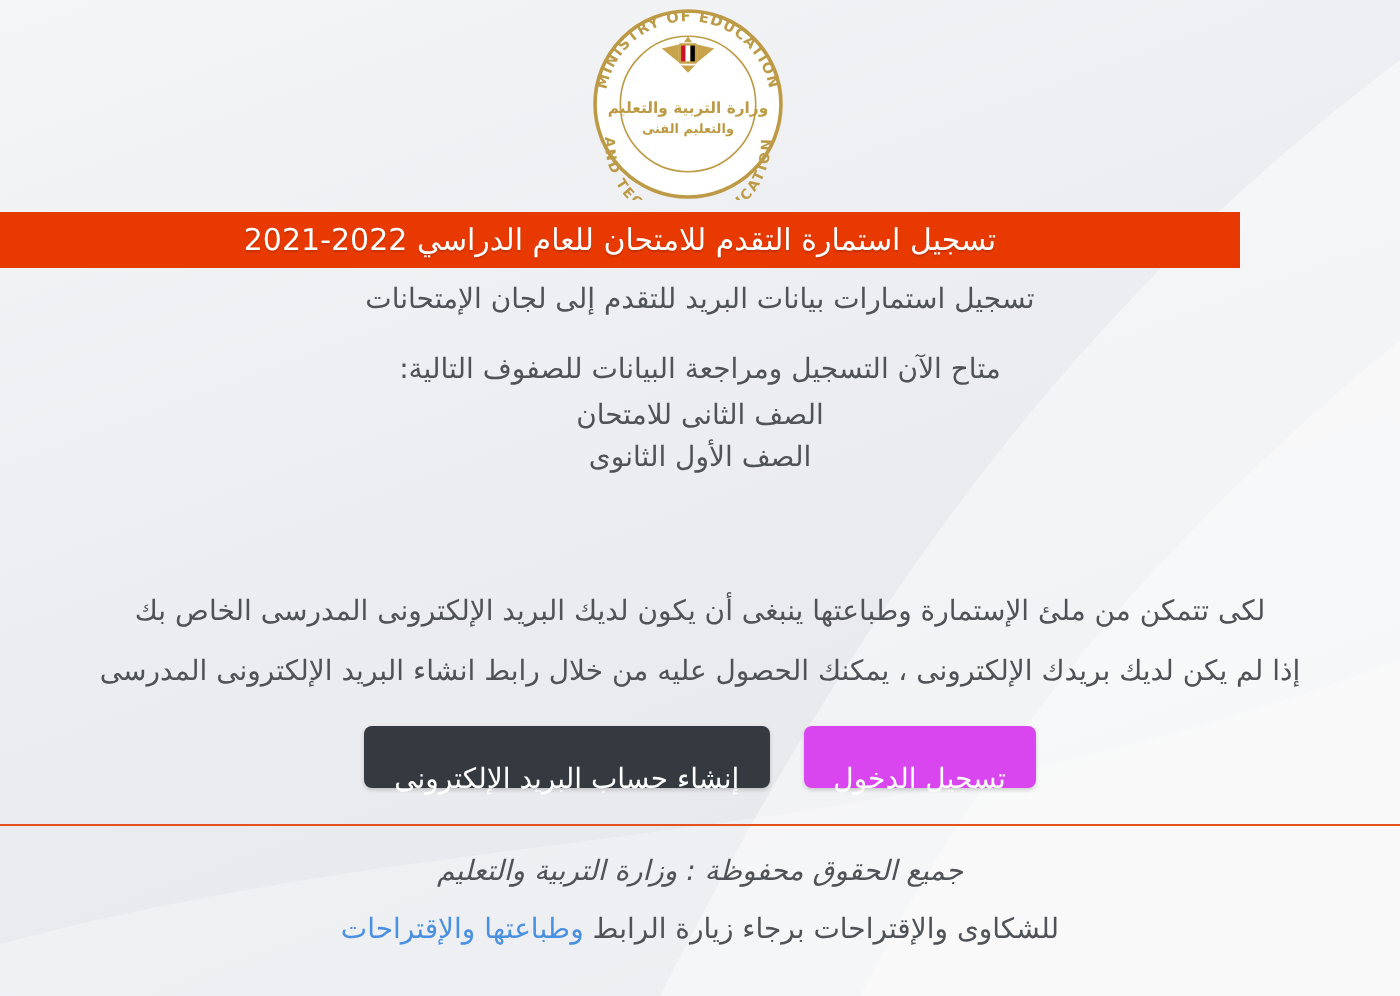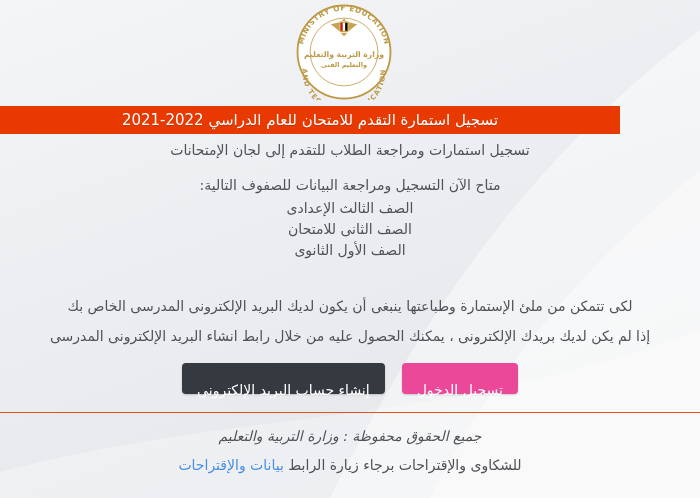--- a/index.html
+++ b/index.html
@@ -33,21 +33,21 @@
   .actions {
     position:absolute; top:363px; left:0; width:700px;
     display:flex; justify-content:center; gap:17px;
   }
   .btn {
     height:31px; padding:12px 15px; border:none; border-radius:4px;
     color:#ffffff; font-size:14px; line-height:31px;
     font-family:"DejaVu Sans", sans-serif; cursor:pointer;
     box-shadow:0 1px 2px rgba(0,0,0,0.18);
   }
-  .btn-login  { background:#ec4899; }
+  .btn-login  { background:#d946ef; }
   .btn-create { background:#343A40; }
 
   .footer-divider {
     position:absolute; top:412px; left:0; width:700px; height:0;
     border-top:1.5px solid #E4511E;
   }
   .footer-rights     { top:428px;font-style:italic; }
   .footer-complaints { top:457px; }
   .footer-link { color:#4A90E2; text-decoration:none; cursor:pointer; }
 
@@ -87,34 +87,33 @@
       <rect x="1.2" y="-5.4" width="2.2" height="7.8" fill="#000000"></rect>
       <path d="M-3.5,4.5 L0,8 L3.5,4.5 Z" fill="#C7A44C"></path>
     </g>
     <text class="seal-gold-text" x="47.5" y="52" font-size="7.6" text-anchor="middle">وزارة التربية والتعليم</text>
     <text class="seal-gold-text" x="47.5" y="62" font-size="6.4" text-anchor="middle">والتعليم الفنى</text>
   </svg>
 </div>
 
 <div class="banner">تسجيل استمارة التقدم للامتحان للعام الدراسي 2022-2021</div>
 
-<div class="txt line-intro">تسجيل استمارات ومراجعة الطلاب للتقدم إلى لجان الإمتحانات</div>
+<div class="txt line-intro">تسجيل استمارات بيانات البريد للتقدم إلى لجان الإمتحانات</div>
 <div class="txt line-heading">متاح الآن التسجيل ومراجعة البيانات للصفوف التالية:</div>
 
 <div class="txt grades-list">
-  <div>الصف الثالث الإعدادى</div>
   <div>الصف الثانى للامتحان</div>
   <div>الصف الأول الثانوى</div>
 </div>
 
 <div class="txt para-email">لكى تتمكن من ملئ الإستمارة وطباعتها ينبغى أن يكون لديك البريد الإلكترونى المدرسى الخاص بك</div>
 <div class="txt para-create">إذا لم يكن لديك بريدك الإلكترونى ، يمكنك الحصول عليه من خلال رابط انشاء البريد الإلكترونى المدرسى</div>
 
 <div class="actions">
   <button class="btn btn-login">تسجيل الدخول</button>
   <button class="btn btn-create">إنشاء حساب البريد الإلكترونى</button>
 </div>
 
 <div class="footer-divider"></div>
 <div class="txt footer-rights">جميع الحقوق محفوظة : وزارة التربية والتعليم</div>
 <div class="txt footer-complaints">
-  <span>للشكاوى والإقتراحات برجاء زيارة الرابط </span><a class="footer-link">بيانات والإقتراحات</a>
+  <span>للشكاوى والإقتراحات برجاء زيارة الرابط </span><a class="footer-link">وطباعتها والإقتراحات</a>
 </div>
 
 </body></html>

